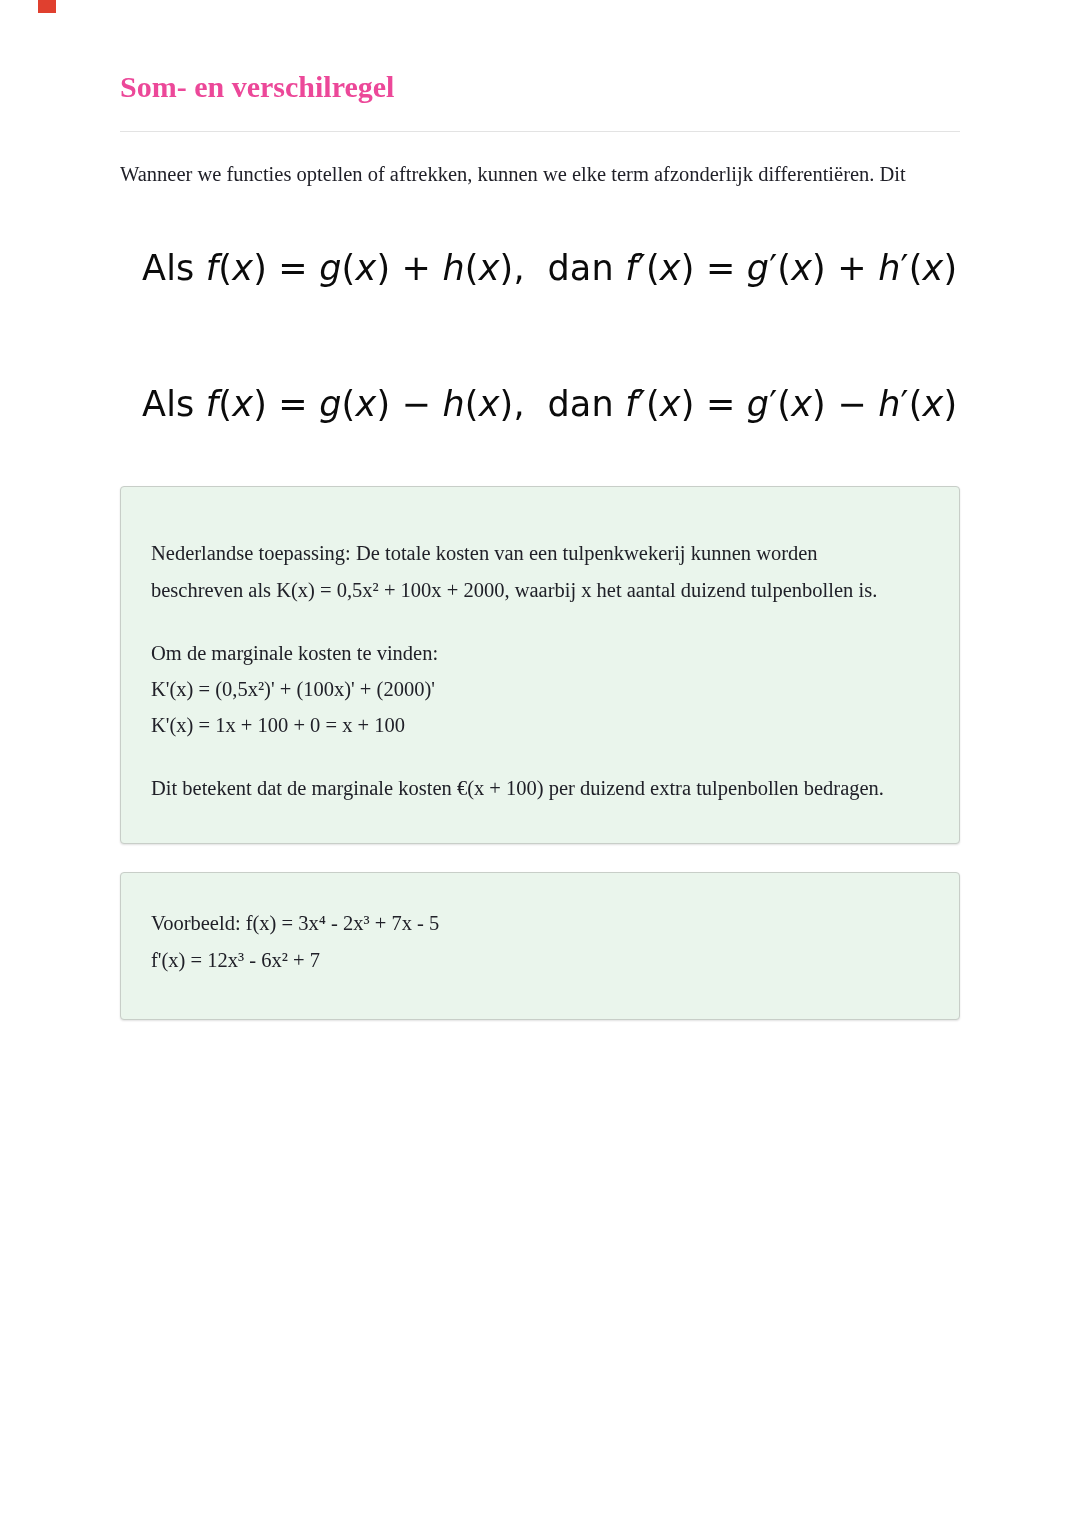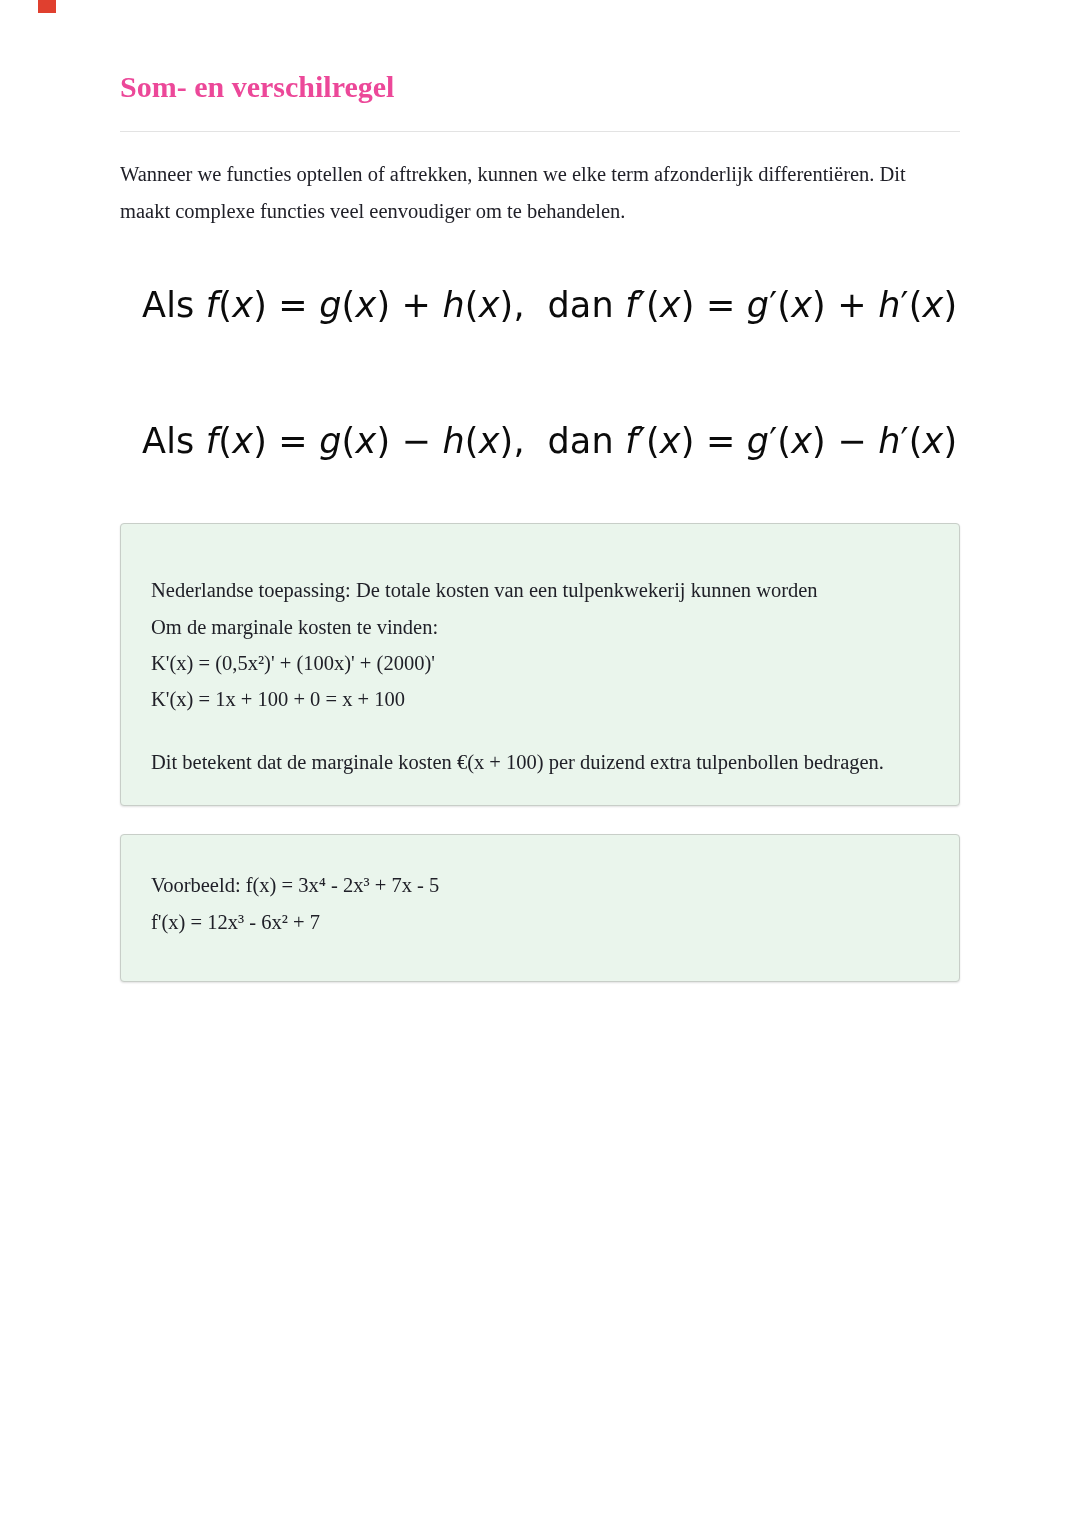--- a/index.html
+++ b/index.html
@@ -56,57 +56,57 @@
     letter-spacing: 0.2px;
   }
   .formula i { font-style: italic; }
   .formula-sum { margin-top: 48px; }
   .formula-difference { margin-top: 82px; }
   .callout {
     background: #eaf5ec;
     border: 1px solid #c8cec8;
     border-radius: 4px;
     box-shadow: 0 1px 2px rgba(0,0,0,0.12);
-    padding: 48px 30px 24px;
+    padding: 48px 30px 36px;
     font-size: 20.5px;
     line-height: 37px;
   }
   .callout-application { margin-top: 55px; }
   .callout .line { display: block; }
-  .callout .steps { line-height: 36px; }
+  .callout .steps { margin-top: 26px; line-height: 36px; }
   .callout .conclusion { margin-top: 27px; }
   .closing-par { margin-top: 32px; }
   .callout-example {
     margin-top: 28px;
     padding: 32px 30px 40px;
   }
 </style>
 </head>
 <body>
 
 <div class="corner-mark"></div>
 
 <div class="content">
 
   <h1 class="page-title">Som- en verschilregel</h1>
 
   <hr class="title-rule">
 
   <p class="body-par">
     <span class="line">Wanneer we functies optellen of aftrekken, kunnen we elke term afzonderlijk differentiëren. Dit</span>
-    <span class="line">maakt complexe functies veel eenvoudiger om te behandelen.</span>
   </p>
 
   <div class="formula formula-sum"><span>Als </span><span><i>f</i>(<i>x</i>) = <i>g</i>(<i>x</i>) + <i>h</i>(<i>x</i>),</span><span>  dan </span><span><i>f</i>′(<i>x</i>) = <i>g</i>′(<i>x</i>) + <i>h</i>′(<i>x</i>)</span></div>
 
   <div class="formula formula-difference"><span>Als </span><span><i>f</i>(<i>x</i>) = <i>g</i>(<i>x</i>) − <i>h</i>(<i>x</i>),</span><span>  dan </span><span><i>f</i>′(<i>x</i>) = <i>g</i>′(<i>x</i>) − <i>h</i>′(<i>x</i>)</span></div>
 
   <div class="callout callout-application">
     <div class="description">
       <span class="line">Nederlandse toepassing: De totale kosten van een tulpenkwekerij kunnen worden</span>
+      <span class="line">beschreven als K(x) = 0,5x² + 100x + 2000, waarbij x het aantal duizend tulpenbollen is.</span>
     </div>
     <div class="steps">
       <span class="line">Om de marginale kosten te vinden:</span>
       <span class="line">K'(x) = (0,5x²)' + (100x)' + (2000)'</span>
       <span class="line">K'(x) = 1x + 100 + 0 = x + 100</span>
     </div>
     <div class="conclusion">Dit betekent dat de marginale kosten €(x + 100) per duizend extra tulpenbollen bedragen.</div>
   </div>
 
 

